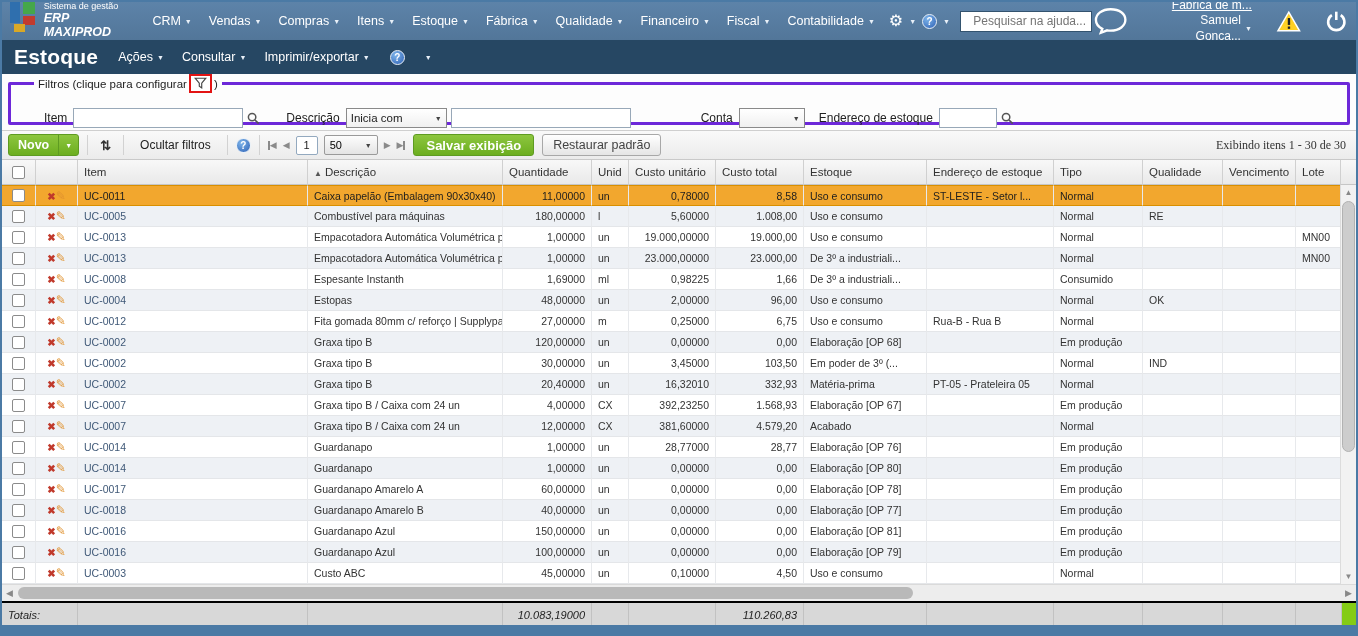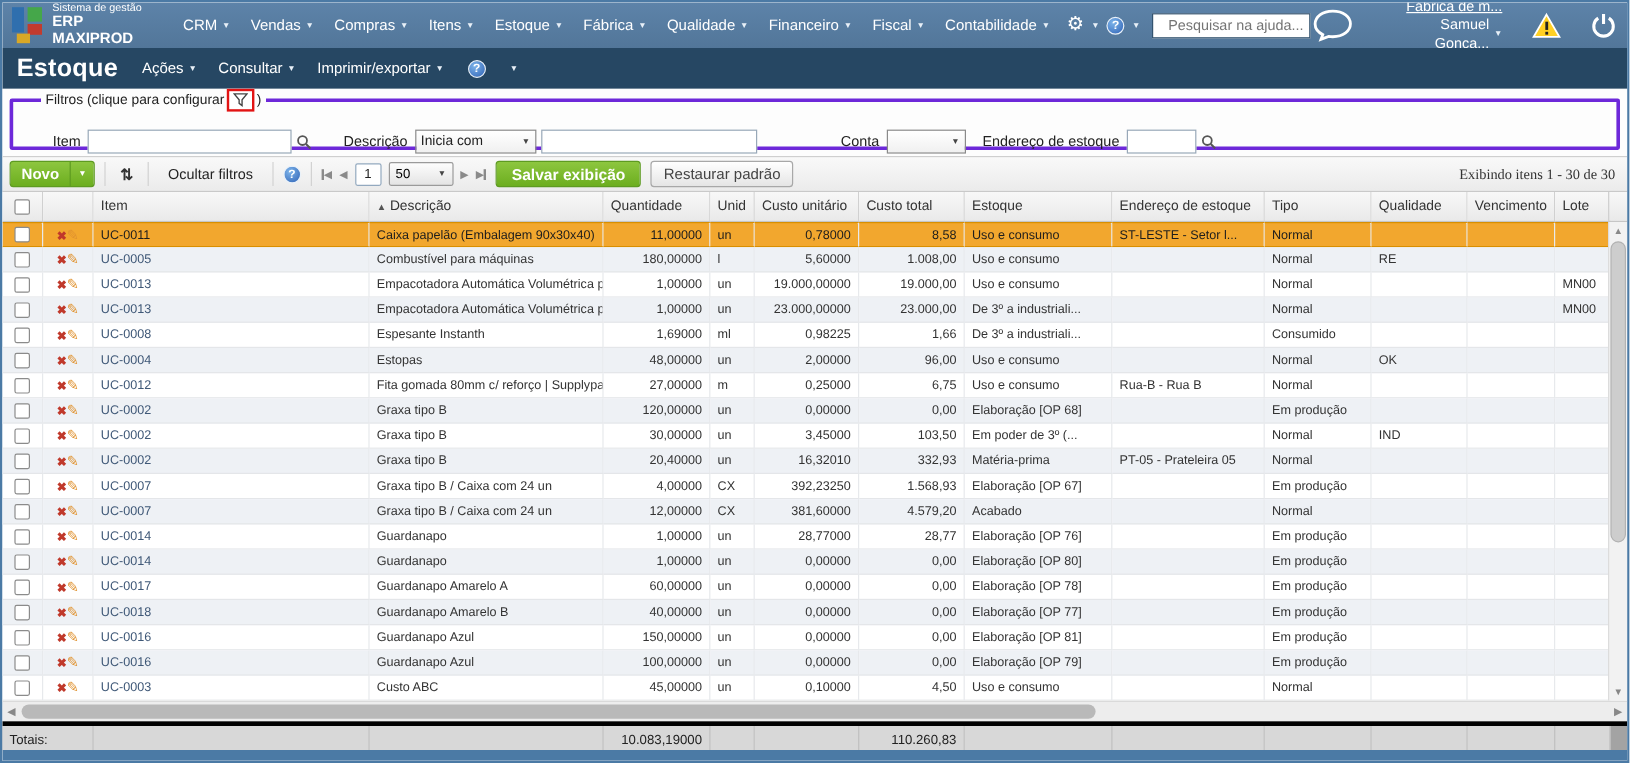--- a/index.html
+++ b/index.html
@@ -1,30 +1,30 @@
 <!DOCTYPE html>
 <html><head>
 <meta charset="utf-8">
 <style>
   * { box-sizing: border-box; }
   body { margin:0; font-family:"Liberation Sans", sans-serif; background:#fff; }
   .window { width:1358px; height:636px; border:2px solid #4b7aa5; display:flex; flex-direction:column; overflow:hidden; background:#fff; }
 
   
   .topbar { height:38px; flex:0 0 38px; background:linear-gradient(#5d83a9,#527699); display:flex; align-items:center; padding:0 8px; color:#fff; }
-  .logo { display:flex; align-items:center; gap:7px; margin-right:14px; }
+  .logo { display:flex; align-items:flex-start; gap:7px; margin-right:14px; }
   .logo-mark { position:relative; width:27px; height:30px; }
   .logo-mark i { position:absolute; display:block; }
   .lm-blue   { left:0;  top:3;  width:10px; height:21px; background:#2f6fae; }
   .lm-green  { left:13px; top:0;  width:12px; height:12px; background:#45a74a; }
   .lm-red    { left:13px; top:14px; width:12px; height:9px;  background:#c23b2e; }
   .lm-yellow { left:4px;  top:22px; width:11px; height:8px;  background:#d9a826; }
   .logo-text { line-height:1.1; }
   .logo-line1 { font-size:9px; }
-  .logo-line2 { font-size:12.5px; font-weight:bold; }
+  .logo-line2 { font-size:12.5px; font-weight:bold; font-style:italic; }
   .tmenus { display:flex; align-items:center; gap:17px; font-size:12.5px; }
   .tmenu { display:flex; align-items:center; gap:4px; cursor:pointer; white-space:nowrap; }
   .arr { font-size:7px; color:#e8f0f8; }
   .ticons { display:flex; align-items:center; gap:6px; margin-left:14px; }
   .gear { font-size:16px; line-height:1; }
   .helpcirc { width:15px; height:15px; border-radius:50%; background:radial-gradient(circle at 35% 30%, #7db4ea, #2f62b5); border:1px solid #e9f1f9; color:#fff; font-size:10px; font-weight:bold; display:flex; align-items:center; justify-content:center; }
   .hsearch { margin-left:10px; width:132px; height:21px; border:1px solid #33536f; font-size:12px; padding:2px 5px; color:#444;text-align:right; }
   .tright { margin-left:auto; display:flex; align-items:center; gap:24px; }
   .acct { text-align:right; font-size:12px; line-height:1.3; }
   .acct .company { text-decoration:underline; }
@@ -84,21 +84,21 @@
   .vscroll { position:absolute; top:25px; right:0; bottom:0; width:16px; background:#f2f2f2; border-left:1px solid #dcdcdc; }
   .vs-up, .vs-down { position:absolute; left:0; right:0; text-align:center; font-size:8px; color:#888; }
   .vs-up { top:3px; } .vs-down { bottom:3px; }
   .vthumb { position:absolute; left:1px; right:1px; top:16px; height:63%; background:#cdcdcd; border:1px solid #b2b2b2; border-radius:7px; }
 
   .hscroll { height:17px; flex:0 0 17px; position:relative; background:#ededed; border-top:1px solid #dadada; }
   .hs-left, .hs-right { position:absolute; top:3px; font-size:9px; color:#888; }
   .hs-left { left:4px; } .hs-right { right:4px; }
   .hthumb { position:absolute; left:16px; top:2px; height:12px; width:895px; background:#b9b9b9; border-radius:6px; }
 
-  .totals { height:24px; flex:0 0 24px; background:#a3a3a3; border-top:4px solid #000000; overflow:hidden; }
+  .totals { height:24px; flex:0 0 24px; background:#84cc16; border-top:2px solid #000000; overflow:hidden;font-style:italic; }
   .totals table { width:1340px; }
   .totals td { height:23px; border-right:1px solid #c2c2c2; border-bottom:none; font-size:11px; color:#222; background:#d8d8d8; }
   .bottomstrip { flex:1; background:#4b7aa5; }
 </style>
 </head>
 <body>
 
 <div class="window">
 
   <div class="topbar">

